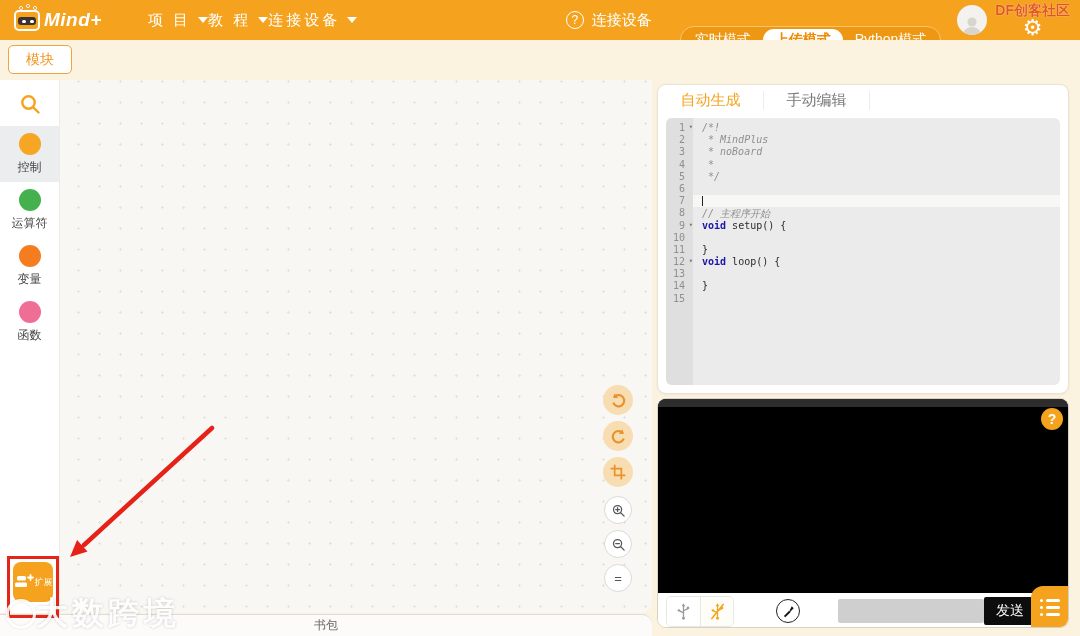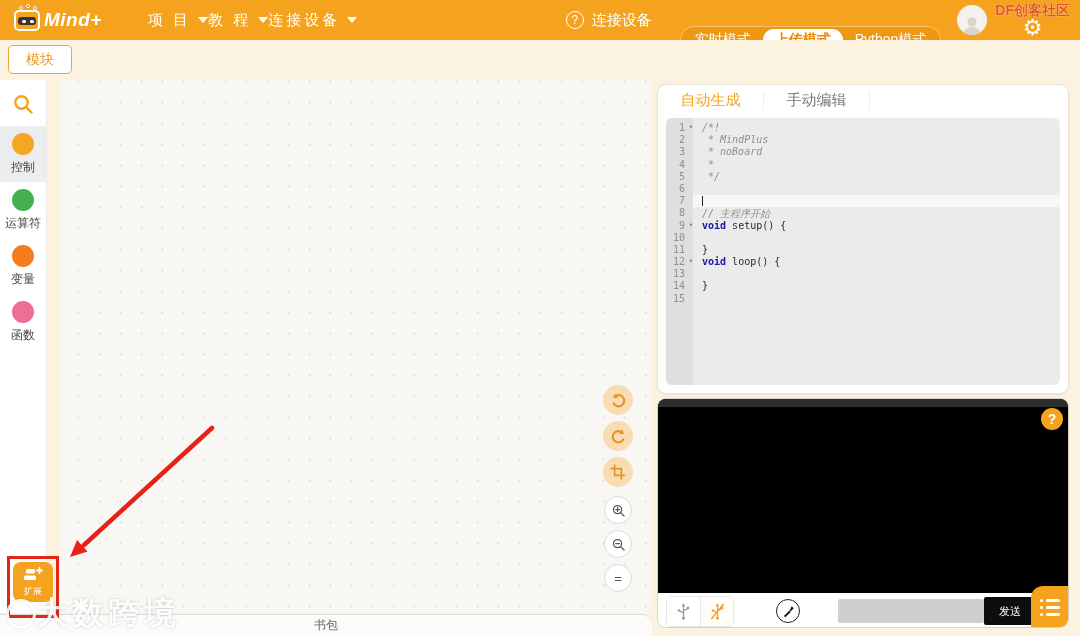--- a/index.html
+++ b/index.html
@@ -79,32 +79,32 @@
   }
   .lang-select {
     position:absolute; left:967px; top:51px; width:100px; height:29px;
     background:#fff; border:1px solid #CFCAC0; border-radius:15px;
     display:flex; align-items:center; justify-content:center; gap:8px;
     font-size:15px; color:#333; cursor:pointer;
   }
   .caret-dark { width:0; height:0; border-left:5px solid transparent; border-right:5px solid transparent; border-top:6px solid #333; }
   
   .sidebar {
-    position:absolute; left:0; top:80px; width:47px; height:533px;
+    position:absolute; left:0; top:80px; width:60px; height:533px;
     background:#fff; border-right:1px solid #ECEAE6;
   }
   .search-btn { margin:12px auto 10px; width:24px; height:24px; display:block; cursor:pointer; }
   .cat-item { width:100%; padding:7px 0 6px; display:flex; flex-direction:column; align-items:center; cursor:pointer; }
   .cat-item.selected { background:#EBEDEF; }
   .cat-dot { width:22px; height:22px; border-radius:50%; margin-bottom:4px; }
   .cat-label { font-size:12px; color:#444; }
   .ext-btn {
     position:absolute; left:13px; top:482px; width:40px; height:40px;
     background:#F5A31E; border-radius:8px; cursor:pointer;
-    display:flex; flex-direction:column; align-items:center; justify-content:center; gap:1px;
+    display:flex; flex-direction:row; align-items:center; justify-content:center; gap:1px;
   }
   .ext-label { font-size:9px; color:#fff; }
   .red-box {
     position:absolute; left:7px; top:556px; width:52px; height:62px;
     border:3px solid #E42619; z-index:40; pointer-events:none;
   }
   
   .canvas {
     position:absolute; left:60px; top:80px; width:592px; height:533px;
     background:#F8F7F4; border-bottom-right-radius:10px;
@@ -162,21 +162,21 @@
   .clear-btn {
     margin-left:42px; width:24px; height:24px; border-radius:50%; border:1.5px solid #222;
     display:flex; align-items:center; justify-content:center; background:#fff; cursor:pointer;
   }
   .serial-input {
     margin-left:38px; width:146px; height:24px; background:#CFCFCF; border:none; border-radius:2px;
     font-size:12px; padding:0 6px; color:#333;
   }
   .send-btn {
     margin-left:0; width:52px; height:28px; background:#0D0D0D; color:#fff;
-    border:none; font-size:11px; border-radius:2px; cursor:pointer;
+    border:none; font-size:14px; border-radius:2px; cursor:pointer;
     font-family:"Liberation Sans", sans-serif;
   }
   .serial-menu-btn {
     position:absolute; right:0; bottom:0; width:37px; height:43px; background:#F5A31E;
     border-top-left-radius:12px; border-bottom-right-radius:8px; cursor:pointer;
     display:flex; flex-direction:column; align-items:center; justify-content:center; gap:4px;
   }
   .menu-line { display:flex; align-items:center; gap:3px; }
   .menu-line i { width:3px; height:3px; background:#fff; border-radius:50%; }
   .menu-line b { width:14px; height:2.5px; background:#fff; border-radius:2px; }

